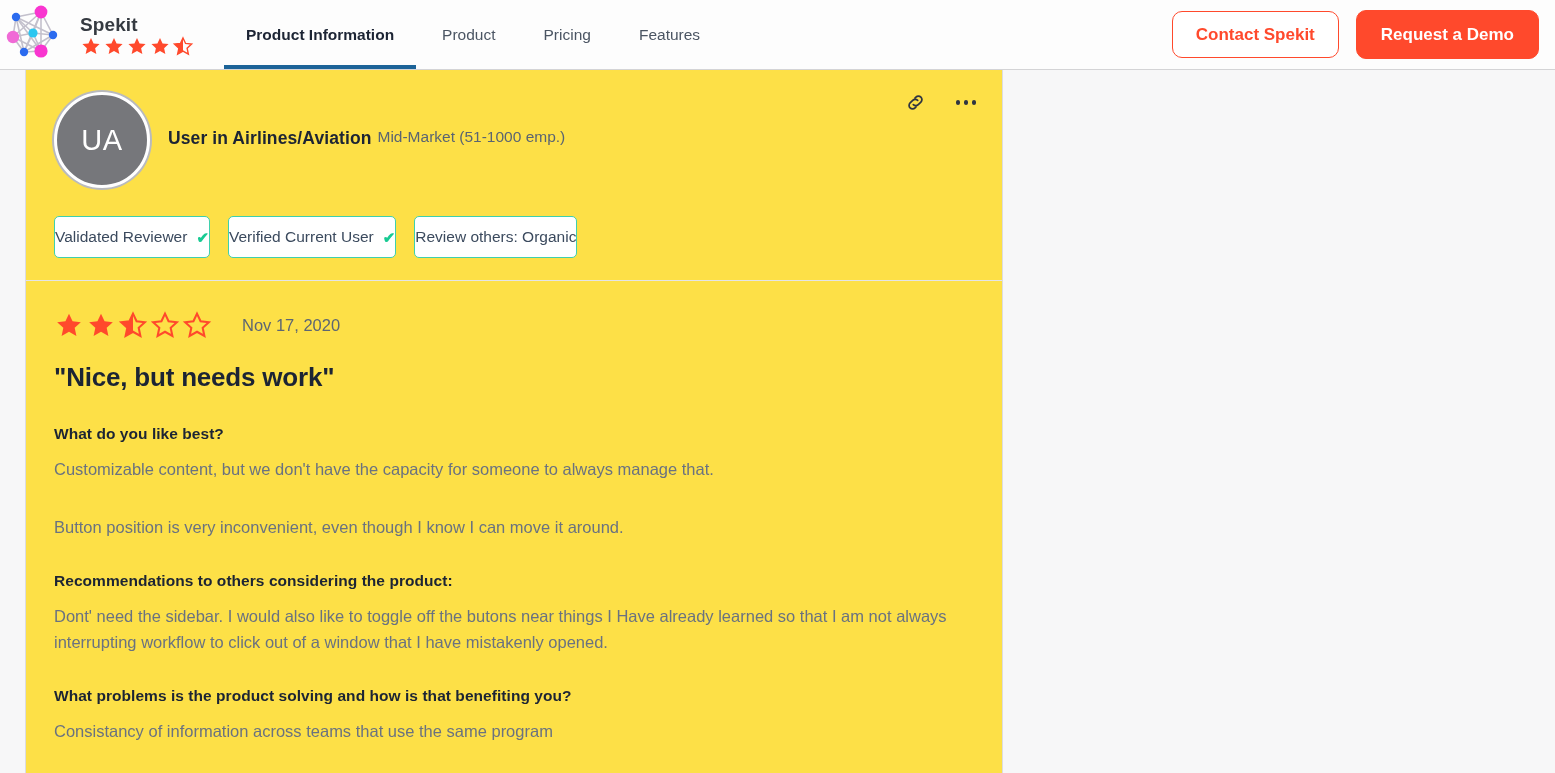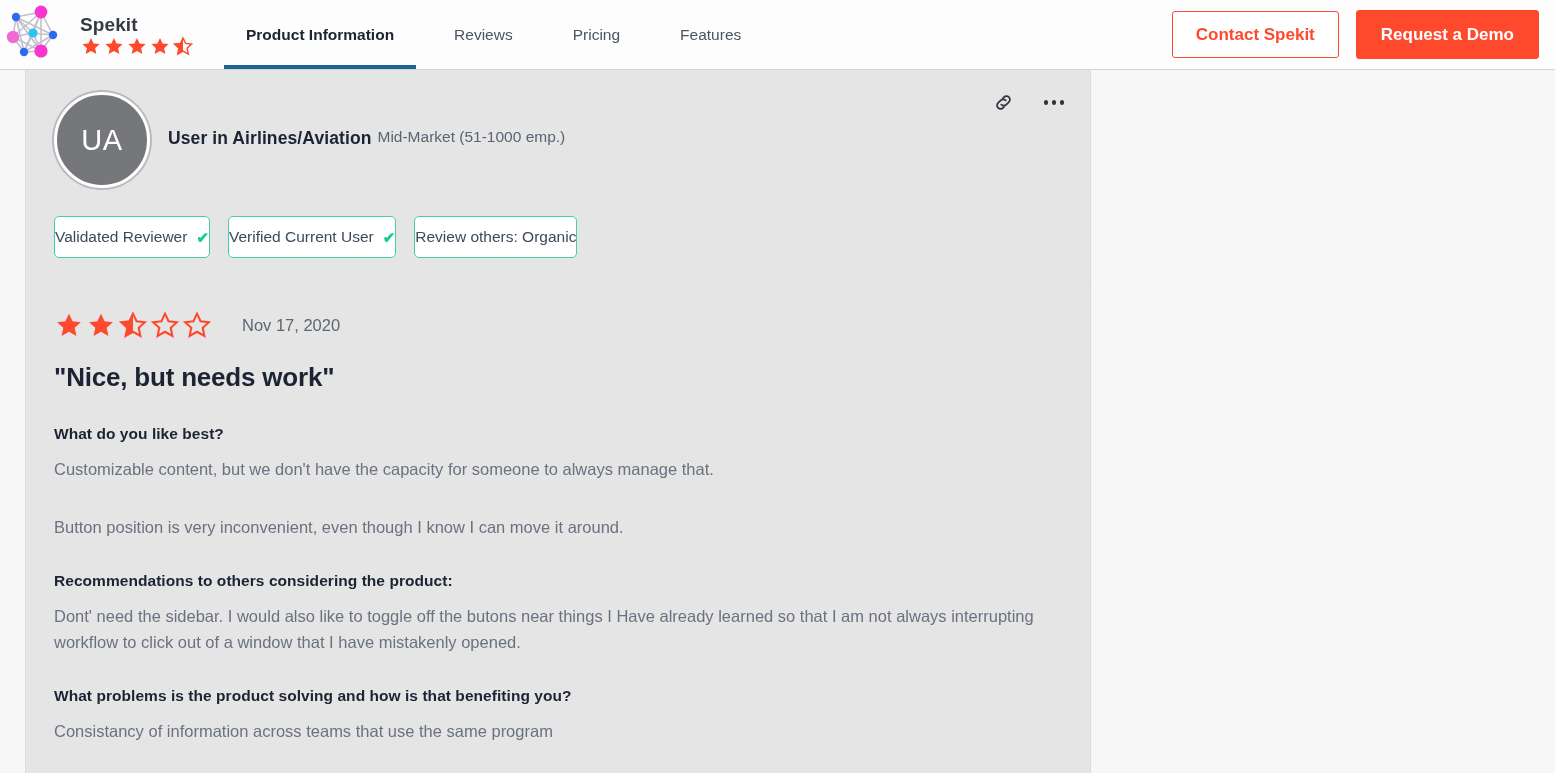--- a/index.html
+++ b/index.html
@@ -52,21 +52,21 @@
     letter-spacing: .1px;
     line-height: 1;
   }
 
   .stars { display: flex; align-items: center; gap: 1px; }
 
   .nav {
     display: flex;
     align-items: stretch;
     height: 100%;
-    gap: 16px;
+    gap: 4px;
     flex: 1 1 auto;
   }
 
   .nav-tab {
     position: relative;
     display: flex;
     align-items: center;
     height: 100%;
     padding: 0 22px;
     font-size: 15.5px;
@@ -98,21 +98,21 @@
     align-items: center;
     gap: 17px;
     flex: 0 0 auto;
     margin-left: auto;
   }
 
   .btn {
     font-family: inherit;
     font-size: 17px;
     font-weight: 700;
-    border-radius: 3px;
+    border-radius: 10px;
     cursor: pointer;
     white-space: nowrap;
     line-height: 1;
   }
 
   .btn-outline {
     padding: 14px 23px;
     color: #ff492c;
     background: #ffffff;
     border: 1px solid #ff492c;
@@ -127,23 +127,23 @@
 
   
   .page {
     display: flex;
     align-items: flex-start;
     height: calc(773px - 70px);
     background: #f7f7f8;
   }
 
   .review-card {
-    width: 1066px;
+    width: 978px;
     margin-left: 25px;
-    background: #e5e5e5;
+    background: #fde047;
     border-left: 1px solid #dcdcdf;
     border-right: 1px solid #dcdcdf;
     align-self: stretch;
   }
 
   .card-top {
     position: relative;
     padding: 22px 24px 22px 28px;
     border-bottom: 1px solid #e4e4e6;
   }
@@ -334,21 +334,21 @@
               </linearGradient>
             </defs>
           <path d="M12 2.2l2.95 6.3 6.85.75-5.1 4.65 1.42 6.75L12 17.2l-6.12 3.45 1.42-6.75-5.1-4.65 6.85-.75z" fill="url(#hdrHalf)" stroke="#ff492c" stroke-width="1.6"></path>
         </svg>
       </div>
     </div>
   </div>
 
   <nav class="nav">
     <button class="nav-tab active">Product Information</button>
-    <button class="nav-tab">Reviews</button>
+    <button class="nav-tab">Product</button>
     <button class="nav-tab">Pricing</button>
     <button class="nav-tab">Features</button>
   </nav>
 
   <div class="header-actions">
     <button class="btn btn-outline">Contact Spekit</button>
     <button class="btn btn-primary">Request a Demo</button>
   </div>
 </div>
 

